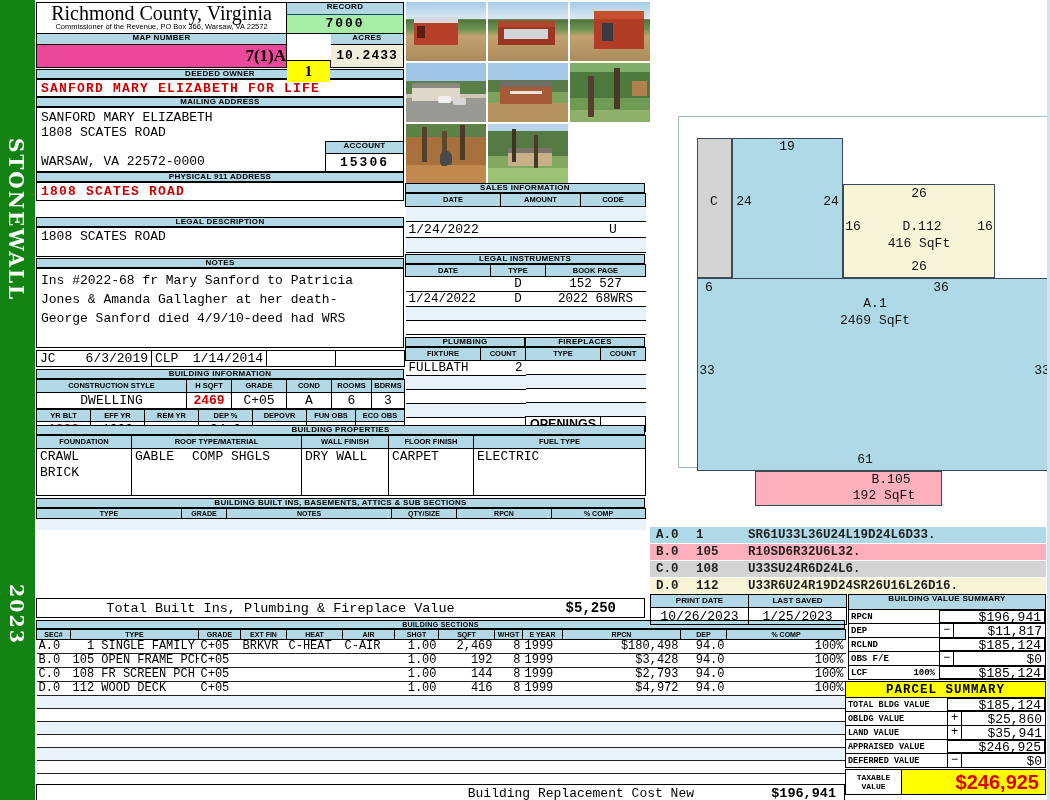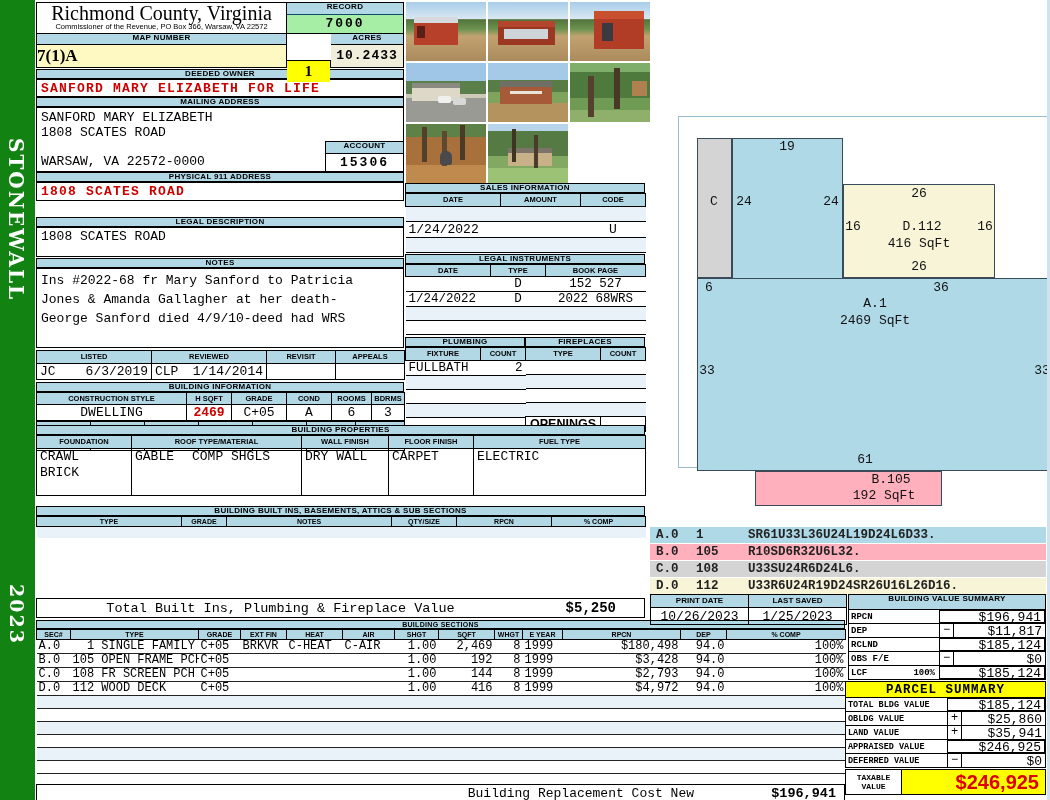--- a/index.html
+++ b/index.html
@@ -35,21 +35,21 @@
   #title-box { flex:1; border:1px solid #000; text-align:center; overflow:hidden; }
   #county-title { font:20px/20px "Liberation Serif",serif; }
   #county-sub { font:7.5px/8px "Liberation Sans",sans-serif; }
   #record-box { width:117px; border:1px solid #000; border-left:none; display:flex; flex-direction:column; }
   #record-box .bar { border:none; border-bottom:1px solid #0c4a6e; height:12px; }
   #record-val { flex:1; background:#a6eda6; font:bold 13px/18px "Liberation Mono",monospace; text-align:center; letter-spacing:2px; }
   #map-row { display:flex; height:34px; }
   .hdrcell { display:flex; flex-direction:column; border:1px solid #000; border-top:none; }
   .hdrcell .bar { border:none; border-bottom:1px solid #000; height:11px; }
   #map-cell { width:251px; } #card-cell { width:44px; border-left:none;margin-top:26px; } #acres-cell { width:73px; border-left:none; }
-  #map-val { flex:1; background:#fef9c3; font:bold 17px/21px "Liberation Serif",serif; text-align:left; }
+  #map-val { flex:1; background:#ec4899; font:bold 17px/21px "Liberation Serif",serif; text-align:right; }
   #card-val { flex:1; background:#ffff00; font:bold 15px/21px "Liberation Serif",serif; text-align:center; }
   #acres-val { flex:1; background:#f0eedb; font:bold 13px/21px "Liberation Mono",monospace; text-align:center; letter-spacing:1px; }
   .redline { height:18px; border:1px solid #000; font:bold 13px/17px "Liberation Mono",monospace;
              color:#cc0000; letter-spacing:1.2px; padding-left:4px; overflow:hidden; }
   #owner-bar { margin-top:1px; }
   #mail-box { height:65px; border:1px solid #000; position:relative; padding:2px 4px; font-size:13px; line-height:15px; }
   #account-box { position:absolute; right:-1px; bottom:-1px; width:79px; border:1px solid #000; background:#fff; }
   #account-box .bar { border:none; border-bottom:1px solid #000; height:12px; }
   #account-val { font:bold 13px/17px "Liberation Mono",monospace; text-align:center; letter-spacing:2px; height:17px; }
   #physical-box { height:19px; }
@@ -92,21 +92,21 @@
   #mid-col { left:405px; top:183px; width:240px; }
   #legal-inst { margin-top:1px; }
   #plumb-fire { margin-top:2px; display:flex; }
   #plumb-fire > div { width:120px; }
   .openings-lbl { font:bold 8.5px/13px "Liberation Sans",sans-serif; text-align:center; border:1px solid #000; }
   td.h14 { height:14px; line-height:14px; font-size:12.5px; }
 
   
   #props { left:36px; top:425px; width:609px; }
   #bp-tbl td { height:47px; vertical-align:top; font-size:13px; line-height:16px; }
-  #builtins-bar { margin-top:10px; }
+  #builtins-bar { margin-top:2px; }
   #builtins-tbl th { font-size:7px; padding:1px 0; }
   #builtins-tbl td { height:12px; border:none; }
 
   
   #sections { left:36px; top:598px; width:809px; }
   #total-row { width:609px; height:20px; border:1px solid #000; display:flex; align-items:center; }
   #total-row .lbl { flex:1; text-align:center; font:13.5px "Liberation Mono",monospace; }
   #total-row .val { width:120px; text-align:right; padding-right:28px; font:bold 14px "Liberation Mono",monospace; }
   #bs-bar { margin-top:2px; height:9px; font-size:7px; }
   #bs-tbl th { font-size:7px; padding:1px 0; }
@@ -219,26 +219,20 @@
   </div>
 
   <table id="review-tbl" class="gridded">
     <colgroup>
         <col style="width:115px">
         <col style="width:115px">
         <col style="width:69px">
         <col style="width:69px">
       </colgroup>
     <tbody>
-        <tr>
-      <th>LISTED</th>
-      <th>REVIEWED</th>
-      <th>REVISIT</th>
-      <th>APPEALS</th>
-    </tr>
     <tr>
       <td>
             <div class="split">
               <span>JC</span>
               <span>6/3/2019</span>
             </div>
           </td>
       <td>
             <div class="split">
               <span>CLP</span>

